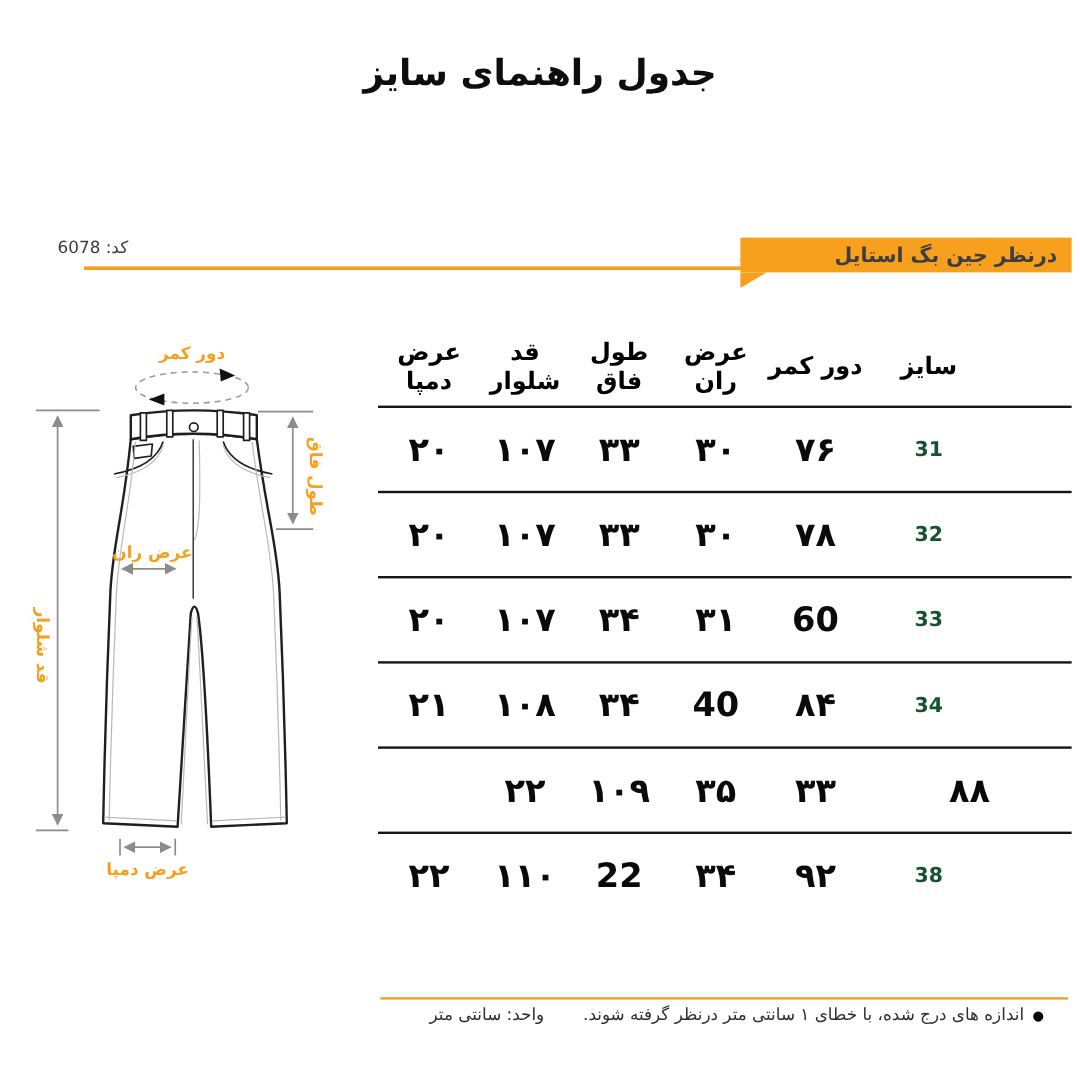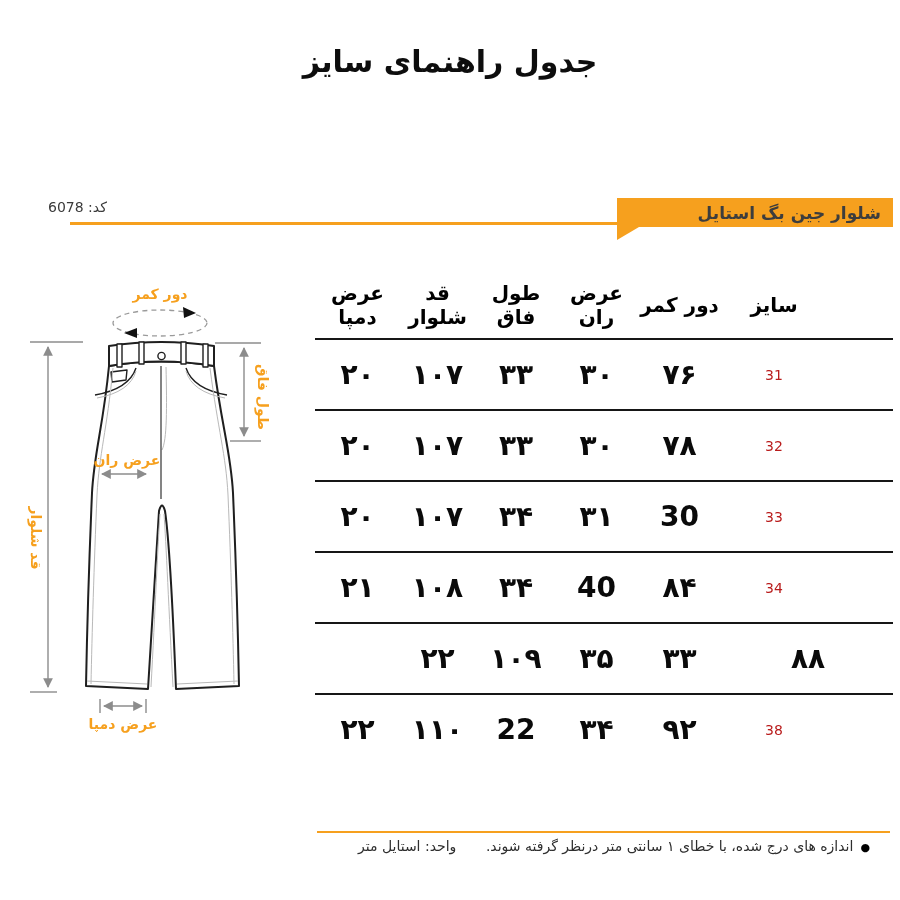--- a/index.html
+++ b/index.html
@@ -36,21 +36,21 @@
   }
   .t-row {
     display:grid; grid-template-columns:170px 87px 79px 82px 75px 85px;
     align-items:center; height:69px; border-bottom:2px solid #161616;
   }
   .t-row.t-head { height:66px; }
   .t-row:last-child { border-bottom:none; }
   .cell { text-align:center; }
   .h-cell { font-size:20px; font-weight:700; color:#000; }
   .v-cell { font-size:28px; font-weight:700; color:#0a0a0a; }
-  .size-cell { font-size:14px; font-weight:400; color:#b91c1c; }
+  .size-cell { font-size:17px; font-weight:700; color:#14532d; }
   .pad-size { padding-left:0; padding-right:68px; box-sizing:border-box; }
   
   .footer-line {
     position:absolute; top:831px; left:317px; width:573px; height:2px;
     background:#F6A01E;
   }
   .note {
     position:absolute; top:838px; right:30px;
     direction:rtl; font-size:14px; color:#2e2e2e;
   }
@@ -69,21 +69,21 @@
 </head>
 <body>
 
 <div class="page">
 
   <h1 class="title">جدول راهنمای سایز</h1>
 
   <div class="code">کد: 6078</div>
   <div class="accent-line"></div>
   <div class="badge">
-    <span>شلوار جین بگ استایل</span>
+    <span>درنظر جین بگ استایل</span>
   </div>
   <div class="badge-tail"></div>
 
   <svg class="pants-svg" width="290" height="465" viewBox="0 0 290 465">
     <defs>
       <marker id="dimArrow" viewBox="0 0 10 10" refX="9" refY="5" markerWidth="7" markerHeight="7" orient="auto-start-reverse">
         <path d="M0,0 L10,5 L0,10 z" fill="#8c8c8c"></path>
       </marker>
     </defs>
 
@@ -190,21 +190,21 @@
       <div class="cell size-cell pad-size">32</div>
       <div class="cell v-cell">۷۸</div>
       <div class="cell v-cell">۳۰</div>
       <div class="cell v-cell">۳۳</div>
       <div class="cell v-cell">۱۰۷</div>
       <div class="cell v-cell">۲۰</div>
     </div>
 
     <div class="t-row">
       <div class="cell size-cell pad-size">33</div>
-      <div class="cell v-cell">30</div>
+      <div class="cell v-cell">60</div>
       <div class="cell v-cell">۳۱</div>
       <div class="cell v-cell">۳۴</div>
       <div class="cell v-cell">۱۰۷</div>
       <div class="cell v-cell">۲۰</div>
     </div>
 
     <div class="t-row">
       <div class="cell size-cell pad-size">34</div>
       <div class="cell v-cell">۸۴</div>
       <div class="cell v-cell">40</div>
@@ -228,15 +228,15 @@
       <div class="cell v-cell">22</div>
       <div class="cell v-cell">۱۱۰</div>
       <div class="cell v-cell">۲۲</div>
     </div>
   </div>
 
   <div class="footer-line"></div>
   <div class="note">
     <span class="bullet">●</span><span>اندازه های درج شده، با خطای ۱ سانتی متر درنظر گرفته شوند.</span>
   </div>
-  <div class="unit">واحد: استایل متر</div>
+  <div class="unit">واحد: سانتی متر</div>
 
 </div>
 
 </body></html>

